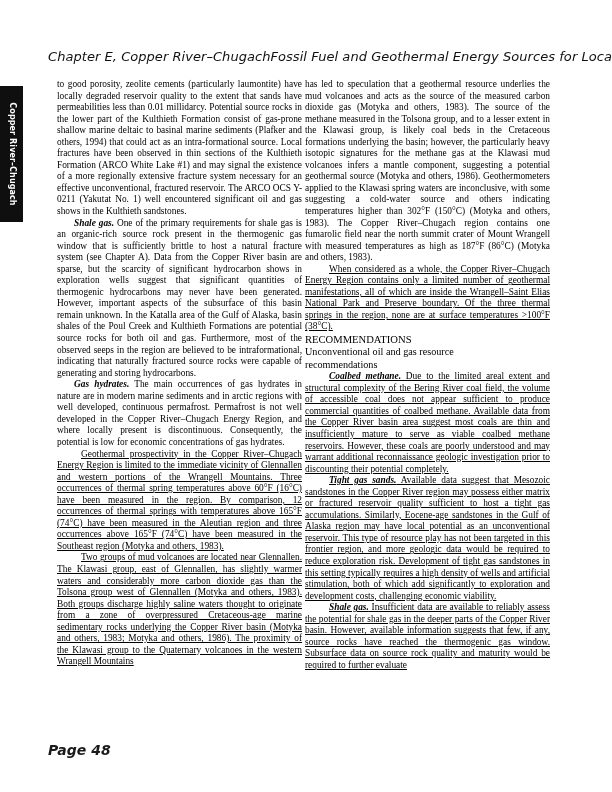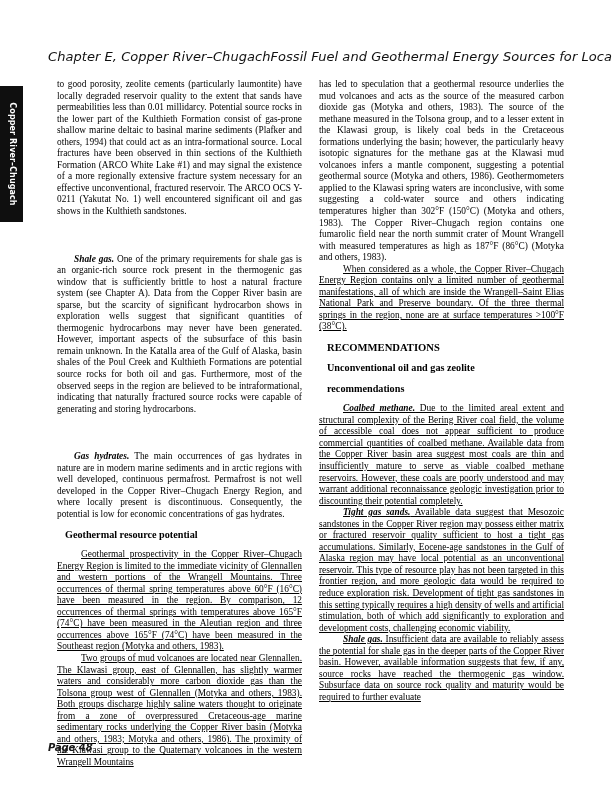--- a/index.html
+++ b/index.html
@@ -70,57 +70,57 @@
     position: absolute;
     top: 79px;
     width: 245px;
     font-size: 9.35px;
     line-height: 11.55px;
     text-align: justify;
     text-justify: inter-word;
     hyphens: none;
   }
   .col-left  { left: 57px; }
-  .col-right { left: 319px; }
+  .col-right { left: 305px; }
 
   .col p {
     margin: 0;
     text-indent: 0;
   }
-  .col p.indent { text-indent: 17px; margin-top: 36px; }
+  .col p.indent { text-indent: 17px; }
   .col p.firstline-wide { text-indent: 24px; text-decoration: underline; }
 
   .runin {
     font-weight: bold;
     font-style: italic;
   }
 
   h2.sec {
-    margin: 8px;
+    margin: 0;
     font-family: "Liberation Serif", "DejaVu Serif", serif;
-    font-weight: bold;
+    font-weight: normal;
     font-size: 10.2px;
     line-height: 12.6px;
   }
   h2.allcaps {
     font-size: 10.6px;
     line-height: 13px;
   }
   .gap-before { margin-top: 11.5px; }
   .gap-before-sm { margin-top: 1.5px; }
 
   
   .folio {
     position: absolute;
     left: 48px;
     top: 742px;
     font-family: "DejaVu Sans", "Liberation Sans", sans-serif;
     font-style: italic;
     font-weight: bold;
-    font-size: 10px;
+    font-size: 14px;
     color: #1a1a1a;
   }
 </style>
 </head>
 <body>
 
 <div class="page">
 
   <div class="runhead">
     <span class="left">Chapter E, Copper River–Chugach</span>
@@ -128,30 +128,29 @@
   </div>
 
   <div class="thumbtab">
     <span class="label">Copper River–Chugach</span>
   </div>
 
   <div class="col col-left">
     <p>to good porosity, zeolite cements (particularly laumontite) have locally degraded reservoir quality to the extent that sands have permeabilities less than 0.01 millidarcy. Potential source rocks in the lower part of the Kulthieth Formation consist of gas-prone shallow marine deltaic to basinal marine sediments (Plafker and others, 1994) that could act as an intra-formational source. Local fractures have been observed in thin sections of the Kulthieth Formation (ARCO White Lake #1) and may signal the existence of a more regionally extensive fracture system necessary for an effective unconventional, fractured reservoir. The ARCO OCS Y-0211 (Yakutat No. 1) well encountered significant oil and gas shows in the Kulthieth sandstones.</p>
     <p class="indent"><span class="runin">Shale gas.</span><span> One of the primary requirements for shale gas is an organic-rich source rock present in the thermogenic gas window that is sufficiently brittle to host a natural fracture system (see Chapter A). Data from the Copper River basin are sparse, but the scarcity of significant hydrocarbon shows in exploration wells suggest that significant quantities of thermogenic hydrocarbons may never have been generated. However, important aspects of the subsurface of this basin remain unknown. In the Katalla area of the Gulf of Alaska, basin shales of the Poul Creek and Kulthieth Formations are potential source rocks for both oil and gas. Furthermore, most of the observed seeps in the region are believed to be intraformational, indicating that naturally fractured source rocks were capable of generating and storing hydrocarbons.</span></p>
     <p class="indent"><span class="runin">Gas hydrates.</span><span> The main occurrences of gas hydrates in nature are in modern marine sediments and in arctic regions with well developed, continuous permafrost. Permafrost is not well developed in the Copper River–Chugach Energy Region, and where locally present is discontinuous. Consequently, the potential is low for economic concentrations of gas hydrates.</span></p>
-    <h2 class="sec gap-before">Geothermal resource potential</h2>
     <p class="firstline-wide">Geothermal prospectivity in the Copper River–Chugach Energy Region is limited to the immediate vicinity of Glennallen and western portions of the Wrangell Mountains. Three occurrences of thermal spring temperatures above 60°F (16°C) have been measured in the region. By comparison, 12 occurrences of thermal springs with temperatures above 165°F (74°C) have been measured in the Aleutian region and three occurrences above 165°F (74°C) have been measured in the Southeast region (Motyka and others, 1983).</p>
     <p class="firstline-wide">Two groups of mud volcanoes are located near Glennallen. The Klawasi group, east of Glennallen, has slightly warmer waters and considerably more carbon dioxide gas than the Tolsona group west of Glennallen (Motyka and others, 1983). Both groups discharge highly saline waters thought to originate from a zone of overpressured Cretaceous-age marine sedimentary rocks underlying the Copper River basin (Motyka and others, 1983; Motyka and others, 1986). The proximity of the Klawasi group to the Quaternary volcanoes in the western Wrangell Mountains</p>
   </div>
 
   <div class="col col-right">
     <p>has led to speculation that a geothermal resource underlies the mud volcanoes and acts as the source of the measured carbon dioxide gas (Motyka and others, 1983). The source of the methane measured in the Tolsona group, and to a lesser extent in the Klawasi group, is likely coal beds in the Cretaceous formations underlying the basin; however, the particularly heavy isotopic signatures for the methane gas at the Klawasi mud volcanoes infers a mantle component, suggesting a potential geothermal source (Motyka and others, 1986). Geothermometers applied to the Klawasi spring waters are inconclusive, with some suggesting a cold-water source and others indicating temperatures higher than 302°F (150°C) (Motyka and others, 1983). The Copper River–Chugach region contains one fumarolic field near the north summit crater of Mount Wrangell with measured temperatures as high as 187°F (86°C) (Motyka and others, 1983).</p>
     <p class="firstline-wide">When considered as a whole, the Copper River–Chugach Energy Region contains only a limited number of geothermal manifestations, all of which are inside the Wrangell–Saint Elias National Park and Preserve boundary. Of the three thermal springs in the region, none are at surface temperatures &gt;100°F (38°C).</p>
     <h2 class="sec allcaps gap-before">RECOMMENDATIONS</h2>
-    <h2 class="sec gap-before-sm">Unconventional oil and gas zeolite</h2>
+    <h2 class="sec gap-before-sm">Unconventional oil and gas resource</h2>
     <h2 class="sec">recommendations</h2>
     <p class="firstline-wide"><span class="runin">Coalbed methane.</span><span> Due to the limited areal extent and structural complexity of the Bering River coal field, the volume of accessible coal does not appear sufficient to produce commercial quantities of coalbed methane. Available data from the Copper River basin area suggest most coals are thin and insufficiently mature to serve as viable coalbed methane reservoirs. However, these coals are poorly understood and may warrant additional reconnaissance geologic investigation prior to discounting their potential completely.</span></p>
     <p class="firstline-wide"><span class="runin">Tight gas sands.</span><span> Available data suggest that Mesozoic sandstones in the Copper River region may possess either matrix or fractured reservoir quality sufficient to host a tight gas accumulations. Similarly, Eocene-age sandstones in the Gulf of Alaska region may have local potential as an unconventional reservoir. This type of resource play has not been targeted in this frontier region, and more geologic data would be required to reduce exploration risk. Development of tight gas sandstones in this setting typically requires a high density of wells and artificial stimulation, both of which add significantly to exploration and development costs, challenging economic viability.</span></p>
     <p class="firstline-wide"><span class="runin">Shale gas.</span><span> Insufficient data are available to reliably assess the potential for shale gas in the deeper parts of the Copper River basin. However, available information suggests that few, if any, source rocks have reached the thermogenic gas window. Subsurface data on source rock quality and maturity would be required to further evaluate</span></p>
   </div>
 
   <div class="folio">Page 48</div>
 
 </div>
 

